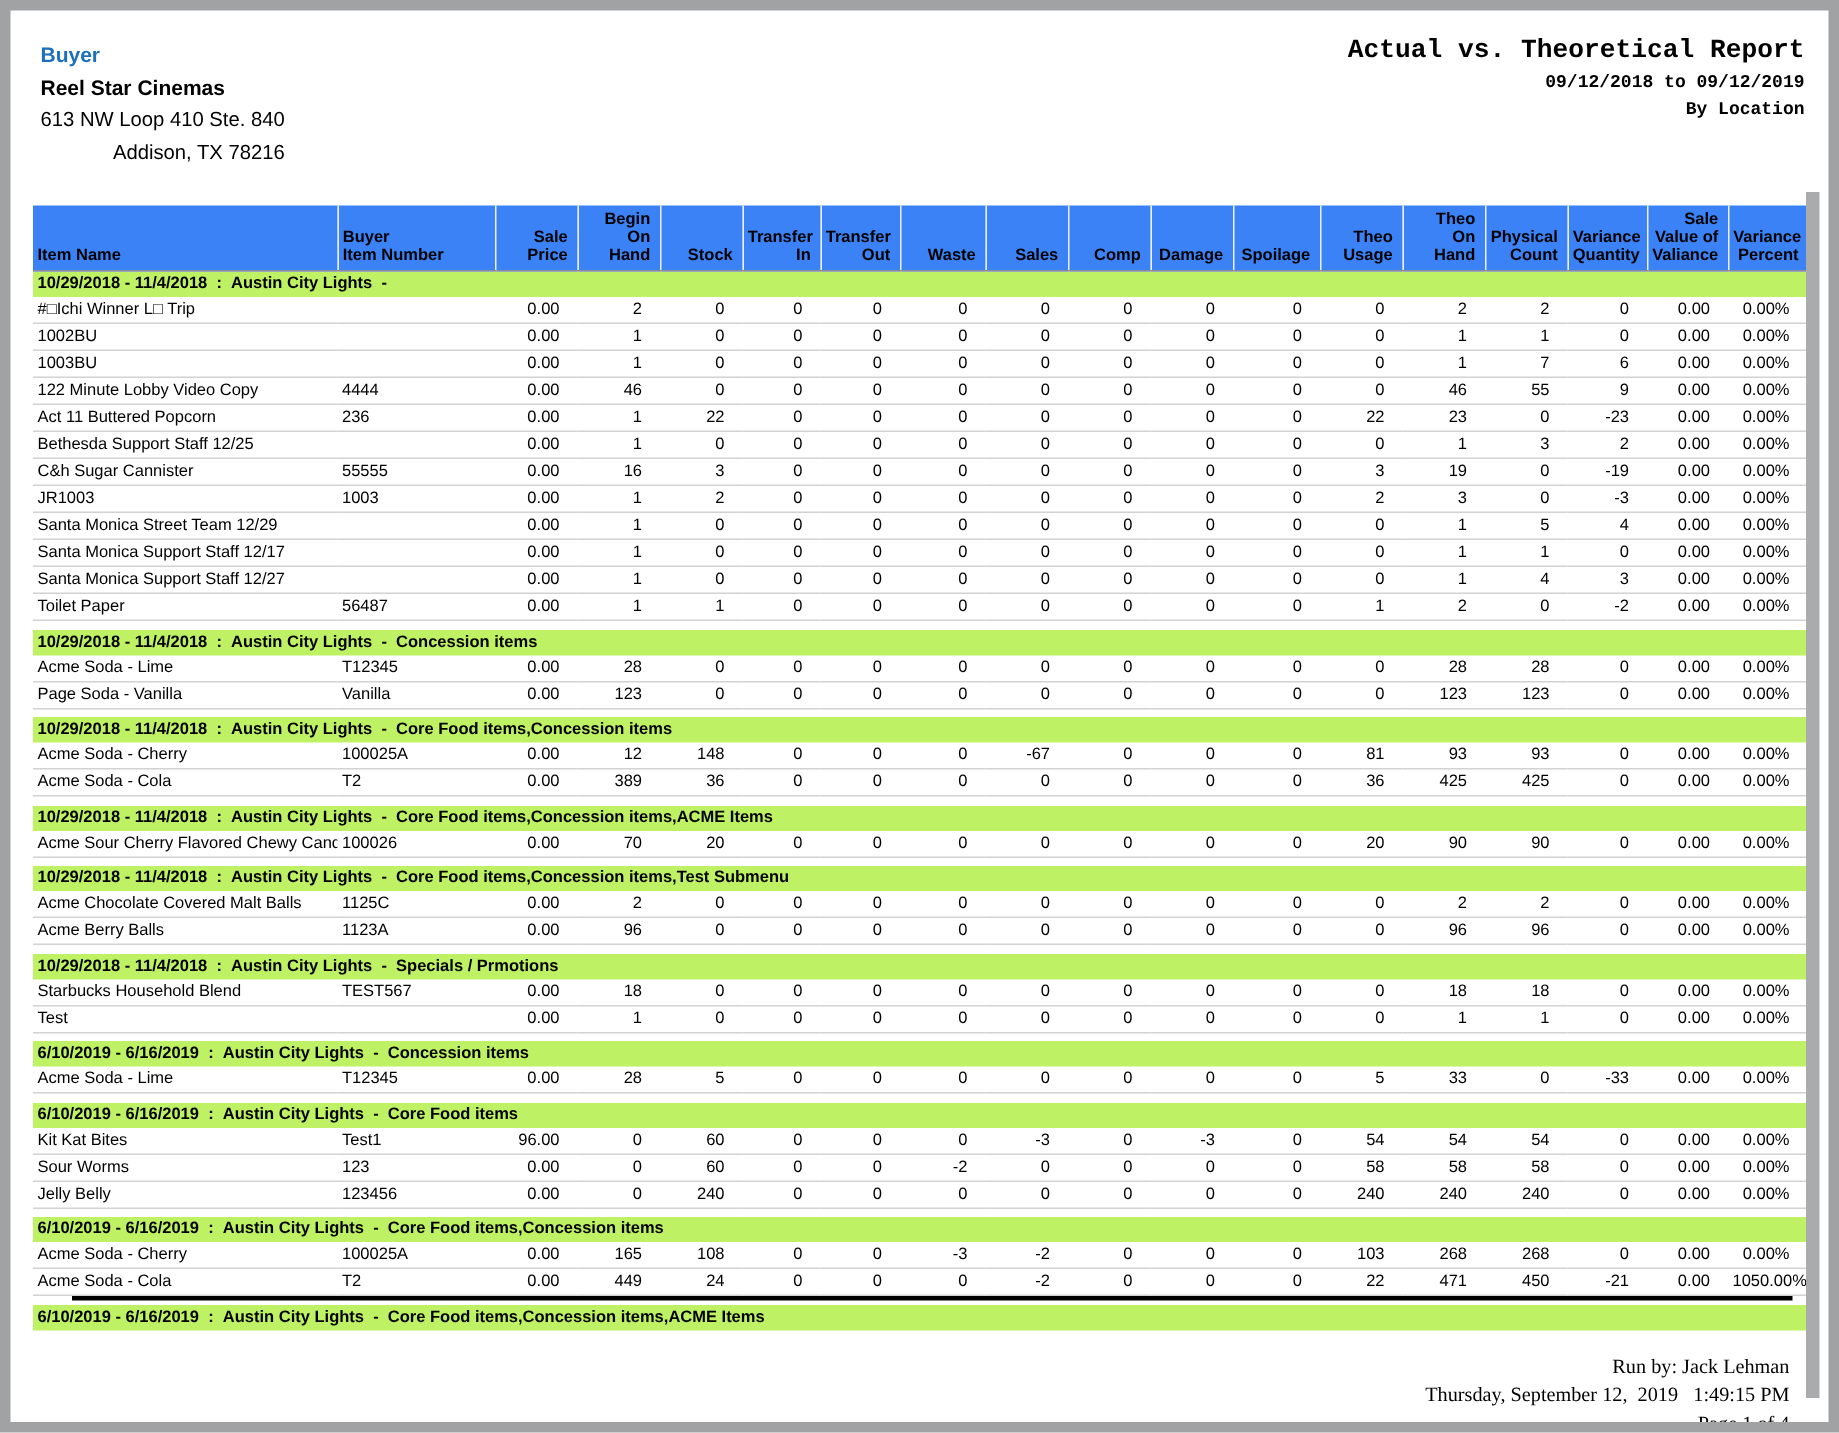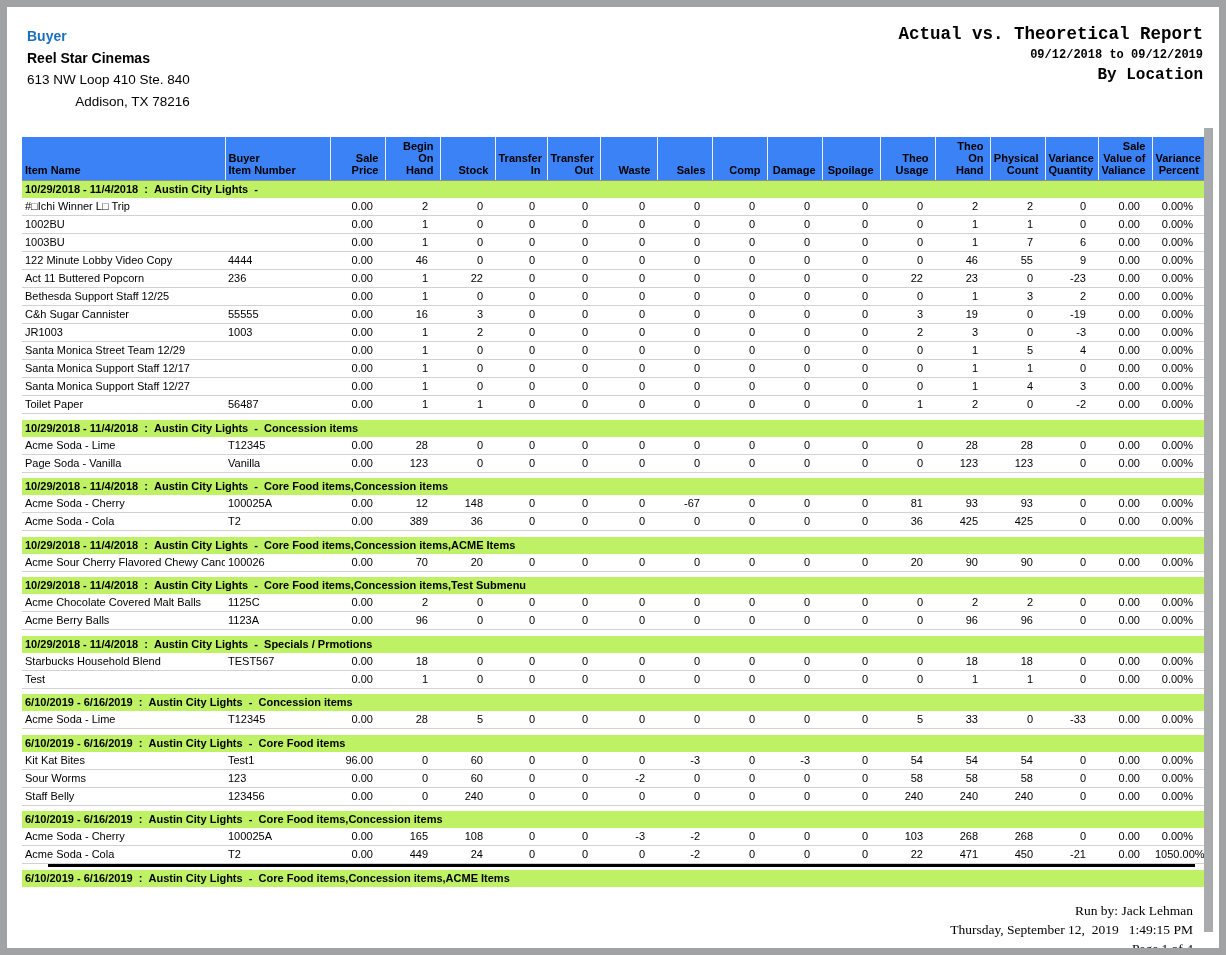--- a/index.html
+++ b/index.html
@@ -16,21 +16,21 @@
     background: #ffffff; overflow: hidden; padding-left: 32px;
   }
   
   .header-left { position: absolute; left: 20px; top: 18px; line-height: 22px; }
   .buyer-label { font-size: 14px; font-weight: bold; }
   .company-name { font-size: 14px; font-weight: bold; }
   .address { font-size: 13.5px; text-align: right; }
   .header-right { position: absolute; right: 16px; top: 17px; text-align: right; font-family: Liberation Mono, monospace; }
   .report-title { font-size: 17.5px; font-weight: bold; line-height: 20px; }
   .report-range { font-size: 12px; font-weight: bold; margin-top: 4px; }
-  .report-grouping { font-size: 16px; font-weight: bold; margin-top: 4px; }
+  .report-grouping { font-size: 12px; font-weight: bold; margin-top: 4px; }
   
   table.report {
     position: absolute; left: 15px; top: 130px; width: 1183px;
     border-collapse: collapse; table-layout: fixed; font-size: 11px;
   }
   thead tr { height: 43px; }
   th {
     background: #3b82f6; vertical-align: bottom; font-weight: bold;
     white-space: pre-line; line-height: 12px;
     padding: 3px 6px 4px 3px;
@@ -653,21 +653,21 @@
           <td class="right">0</td>
           <td class="right">0</td>
           <td class="right">58</td>
           <td class="right">58</td>
           <td class="right">58</td>
           <td class="right">0</td>
           <td class="right">0.00</td>
           <td class="right">0.00%</td>
         </tr>
         <tr class="item">
-          <td class="left">Staff Belly</td>
+          <td class="left">Jelly Belly</td>
           <td class="left">123456</td>
           <td class="right">0.00</td>
           <td class="right">0</td>
           <td class="right">240</td>
           <td class="right">0</td>
           <td class="right">0</td>
           <td class="right">0</td>
           <td class="right">0</td>
           <td class="right">0</td>
           <td class="right">0</td>

